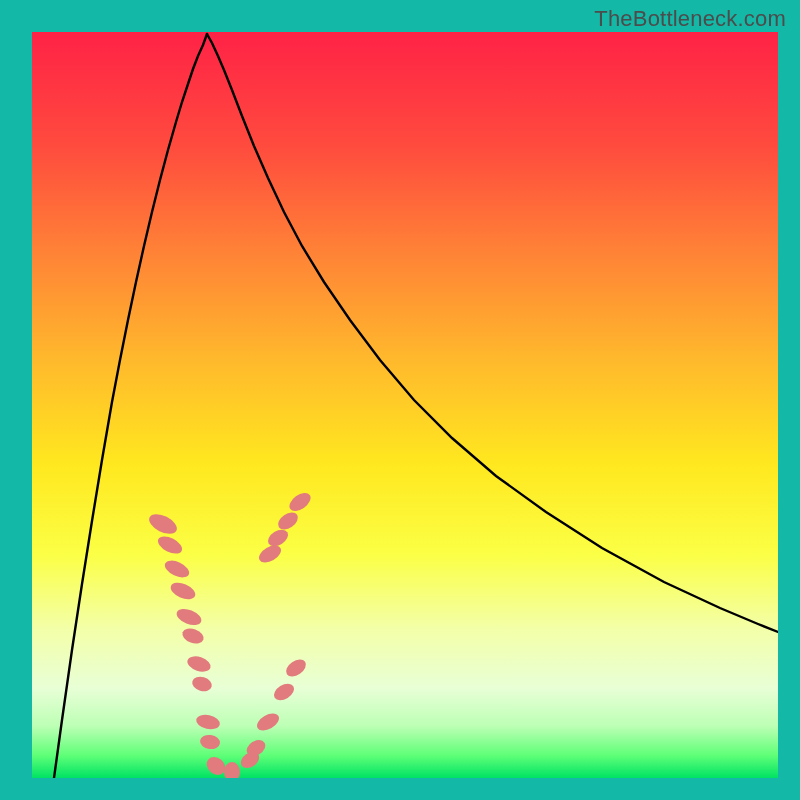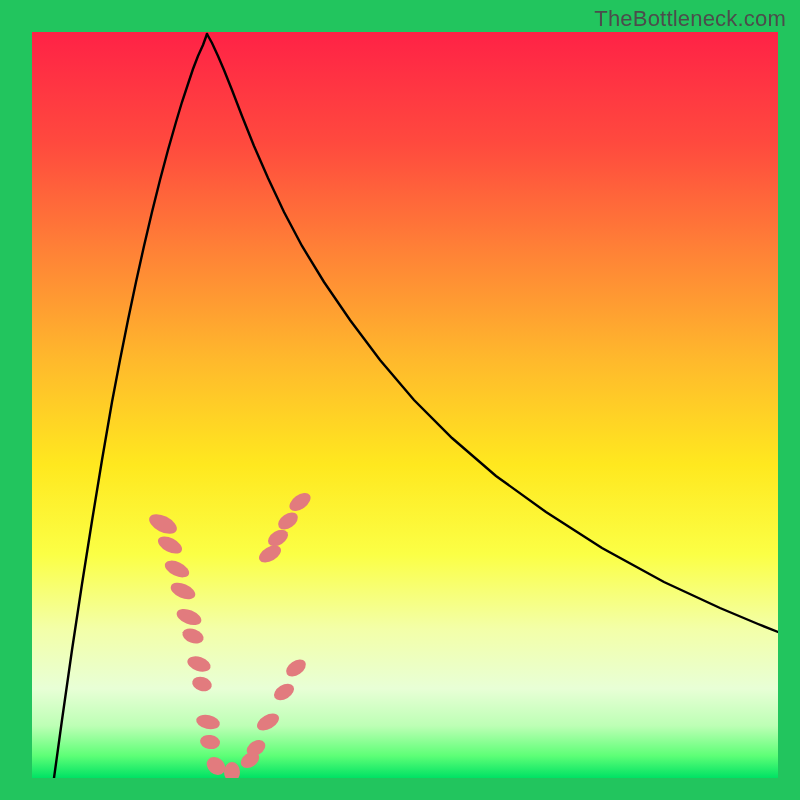--- a/index.html
+++ b/index.html
@@ -10,21 +10,21 @@
     overflow: hidden;
     background: #000;
     font-family: Arial, Helvetica, sans-serif;
   }
   .frame {
     position: absolute;
     left: 0;
     top: 0;
     width: 800px;
     height: 800px;
-    background: #22c55e;
+    background: #14b8a6;
   }
   .plot {
     position: absolute;
     left: 32px;
     top: 32px;
     width: 746px;
     height: 746px;
     background: linear-gradient(
       to bottom,
       #ff2246 0%,

